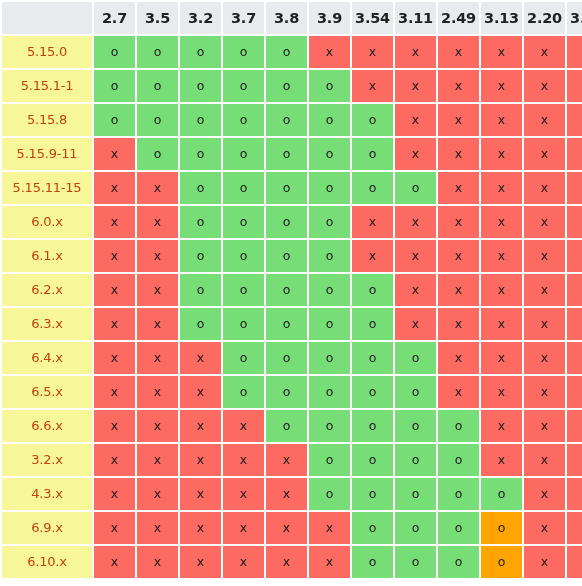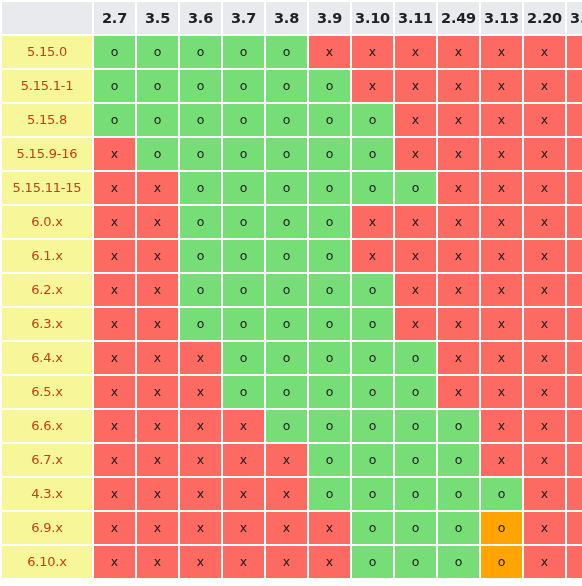--- a/index.html
+++ b/index.html
@@ -98,25 +98,25 @@
         <col class="ver-col">
         <col class="ver-col">
         <col class="ver-col">
         <col class="ver-col">
       </colgroup>
     <thead>
       <tr>
         <th class="corner"></th>
       <th class="col-head">2.7</th>
           <th class="col-head">3.5</th>
-          <th class="col-head">3.6</th>
+          <th class="col-head">3.2</th>
           <th class="col-head">3.7</th>
           <th class="col-head">3.8</th>
           <th class="col-head">3.9</th>
-          <th class="col-head">3.10</th>
+          <th class="col-head">3.54</th>
           <th class="col-head">3.11</th>
           <th class="col-head">2.49</th>
           <th class="col-head">3.13</th>
           <th class="col-head">2.20</th>
           <th class="col-head">3.15</th>
         </tr>
     </thead>
     <tbody>
         <tr>
           <th class="row-head">5.15.0</th>
@@ -157,21 +157,21 @@
           <td class="cell ok">o</td>
           <td class="cell ok">o</td>
           <td class="cell ok">o</td>
           <td class="cell no">x</td>
           <td class="cell no">x</td>
           <td class="cell no">x</td>
           <td class="cell no">x</td>
           <td class="cell no">x</td>
         </tr>
         <tr>
-          <th class="row-head">5.15.9-16</th>
+          <th class="row-head">5.15.9-11</th>
           <td class="cell no">x</td>
           <td class="cell ok">o</td>
           <td class="cell ok">o</td>
           <td class="cell ok">o</td>
           <td class="cell ok">o</td>
           <td class="cell ok">o</td>
           <td class="cell ok">o</td>
           <td class="cell no">x</td>
           <td class="cell no">x</td>
           <td class="cell no">x</td>
@@ -292,21 +292,21 @@
           <td class="cell ok">o</td>
           <td class="cell ok">o</td>
           <td class="cell ok">o</td>
           <td class="cell ok">o</td>
           <td class="cell ok">o</td>
           <td class="cell no">x</td>
           <td class="cell no">x</td>
           <td class="cell no">x</td>
         </tr>
         <tr>
-          <th class="row-head">6.7.x</th>
+          <th class="row-head">3.2.x</th>
           <td class="cell no">x</td>
           <td class="cell no">x</td>
           <td class="cell no">x</td>
           <td class="cell no">x</td>
           <td class="cell no">x</td>
           <td class="cell ok">o</td>
           <td class="cell ok">o</td>
           <td class="cell ok">o</td>
           <td class="cell ok">o</td>
           <td class="cell no">x</td>

